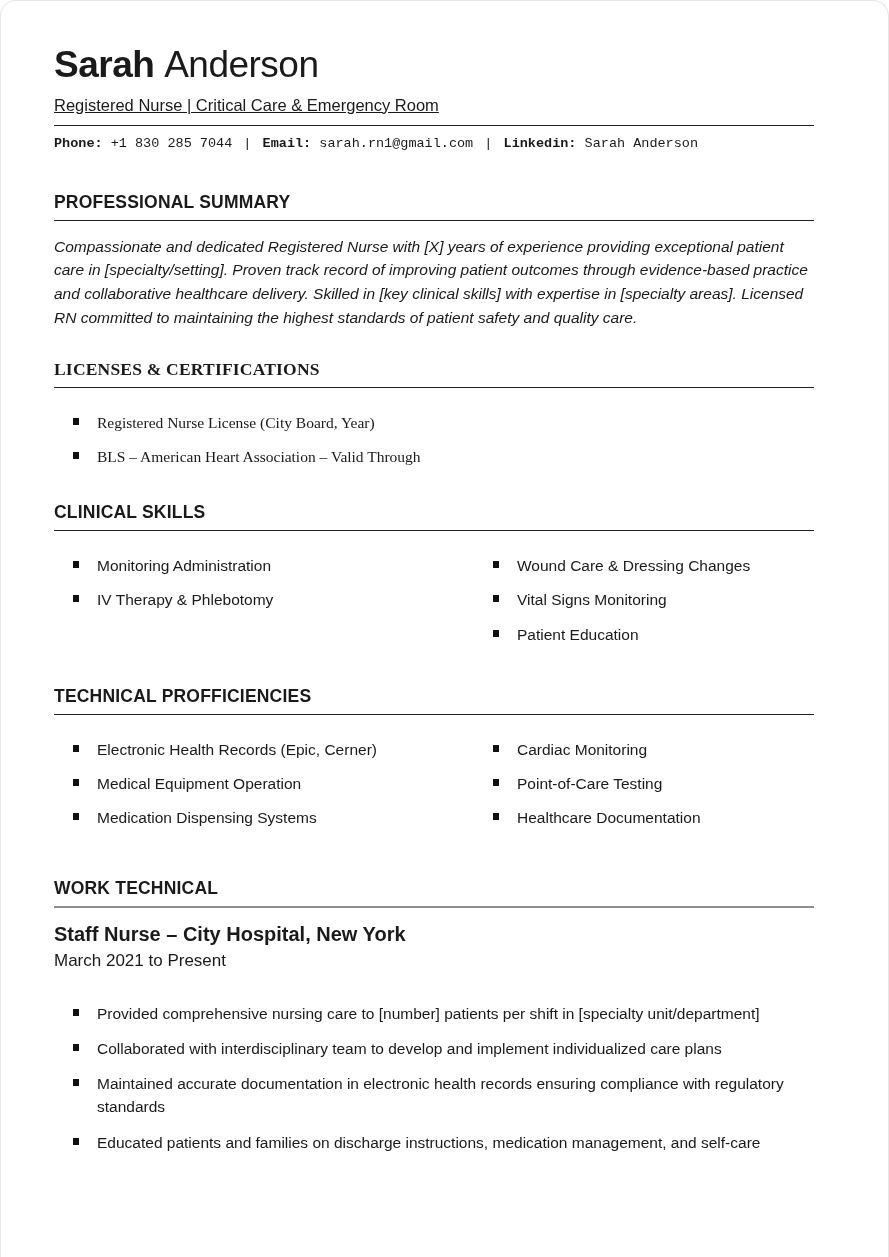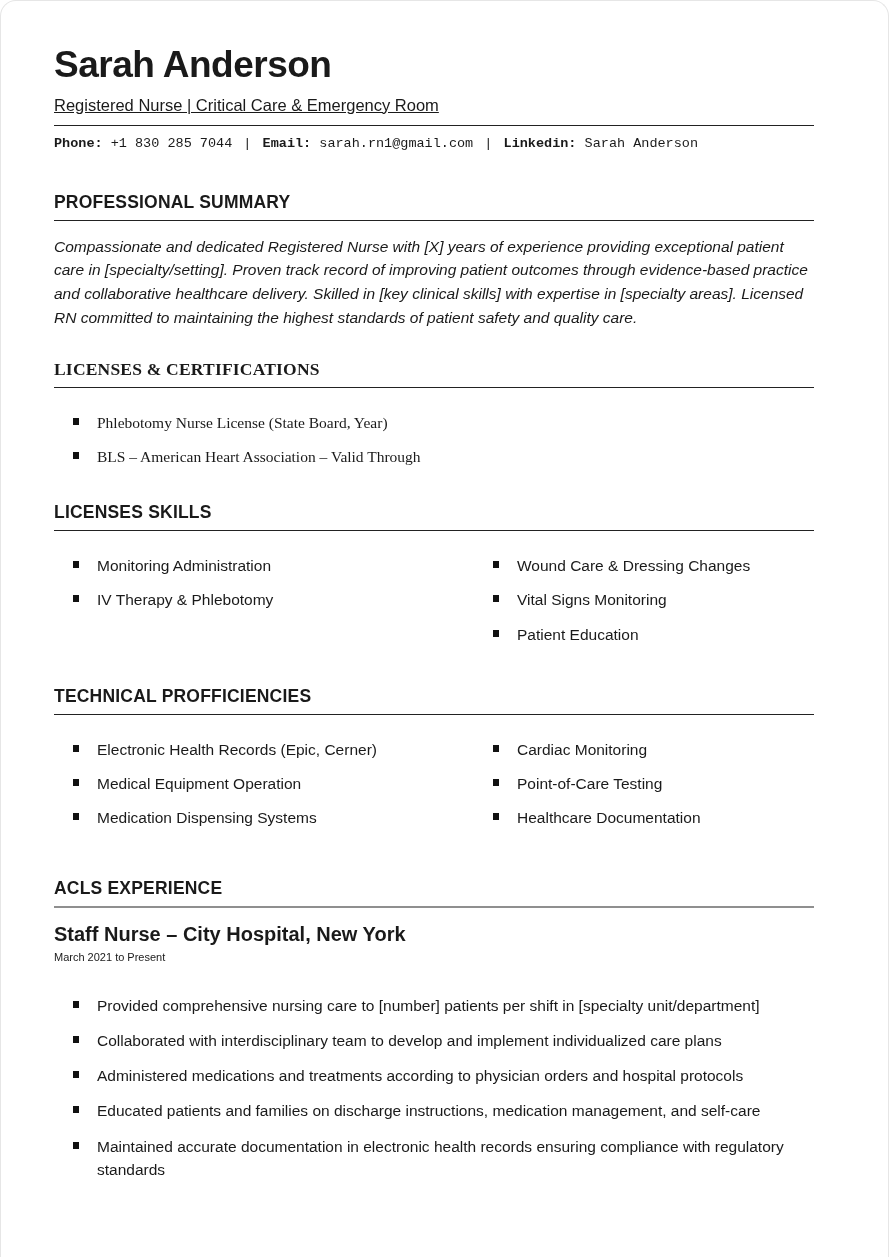--- a/index.html
+++ b/index.html
@@ -21,21 +21,21 @@
   }
 
   
   .name {
     margin: 0 0 10px 0;
     font-size: 37px;
     letter-spacing: -0.5px;
     line-height: 1.1;
   }
   .name .fn { font-weight: 700; }
-  .name .ln { font-weight: 700; margin-top: 44px; }
+  .name .ln { font-weight: 400; margin-top: 44px; }
   .subtitle {
     font-size: 16.5px;
     padding-bottom: 10px;
     border-bottom: 1.5px solid #222222;
     text-decoration: underline;
   }
   .contact {
     font-size: 13.5px;
     padding-top: 10px;
     font-family: Liberation Mono, monospace;
@@ -95,21 +95,21 @@
   .cols .blist.col-right { flex: 1; }
 
   
   .job-title {
     margin-top: 15px;
     font-size: 20px;
     font-weight: 700;
   }
   .job-dates {
     margin-top: 5px;
-    font-size: 11px;
+    font-size: 17px;
   }
   .exp-list { margin-top: 31px; }
   .exp-list li { margin-bottom: 12px; }
 </style>
 </head>
 <body>
 
 <div class="page">
 
   <header>
@@ -131,27 +131,27 @@
   </header>
 
   <section class="sec-summary">
     <h2 class="sec-title">PROFESSIONAL SUMMARY</h2>
     <p class="summary-text">Compassionate and dedicated Registered Nurse with [X] years of experience providing exceptional patient care in [specialty/setting]. Proven track record of improving patient outcomes through evidence-based practice and collaborative healthcare delivery. Skilled in [key clinical skills] with expertise in [specialty areas]. Licensed RN committed to maintaining the highest standards of patient safety and quality care.</p>
   </section>
 
   <section class="sec-licenses">
     <h2 class="sec-title">LICENSES &amp; CERTIFICATIONS</h2>
     <ul class="blist">
-      <li><span class="sq"></span><span>Phlebotomy Nurse License (State Board, Year)</span></li>
+      <li><span class="sq"></span><span>Registered Nurse License (City Board, Year)</span></li>
       <li><span class="sq"></span><span>BLS – American Heart Association – Valid Through</span></li>
     </ul>
   </section>
 
   <section class="sec-clinical">
-    <h2 class="sec-title">LICENSES SKILLS</h2>
+    <h2 class="sec-title">CLINICAL SKILLS</h2>
     <div class="cols">
       <ul class="blist col-left">
         <li><span class="sq"></span><span>Monitoring Administration</span></li>
         <li><span class="sq"></span><span>IV Therapy &amp; Phlebotomy</span></li>
       </ul>
       <ul class="blist col-right">
         <li><span class="sq"></span><span>Wound Care &amp; Dressing Changes</span></li>
         <li><span class="sq"></span><span>Vital Signs Monitoring</span></li>
         <li><span class="sq"></span><span>Patient Education</span></li>
       </ul>
@@ -168,27 +168,27 @@
       </ul>
       <ul class="blist col-right">
         <li><span class="sq"></span><span>Cardiac Monitoring</span></li>
         <li><span class="sq"></span><span>Point-of-Care Testing</span></li>
         <li><span class="sq"></span><span>Healthcare Documentation</span></li>
       </ul>
     </div>
   </section>
 
   <section class="sec-experience">
-    <h2 class="sec-title">ACLS EXPERIENCE</h2>
+    <h2 class="sec-title">WORK TECHNICAL</h2>
     <div class="job">
       <div class="job-title">Staff Nurse – City Hospital, New York</div>
       <div class="job-dates">March 2021 to Present</div>
       <ul class="blist exp-list">
         <li><span class="sq"></span><span>Provided comprehensive nursing care to [number] patients per shift in [specialty unit/department]</span></li>
         <li><span class="sq"></span><span>Collaborated with interdisciplinary team to develop and implement individualized care plans</span></li>
-        <li><span class="sq"></span><span>Administered medications and treatments according to physician orders and hospital protocols</span></li>
+        <li><span class="sq"></span></li>
+        <li><span class="sq"></span><span>Maintained accurate documentation in electronic health records ensuring compliance with regulatory standards</span></li>
         <li><span class="sq"></span><span>Educated patients and families on discharge instructions, medication management, and self-care</span></li>
-        <li><span class="sq"></span><span>Maintained accurate documentation in electronic health records ensuring compliance with regulatory standards</span></li>
       </ul>
     </div>
   </section>
 
 </div>
 
 </body></html>

